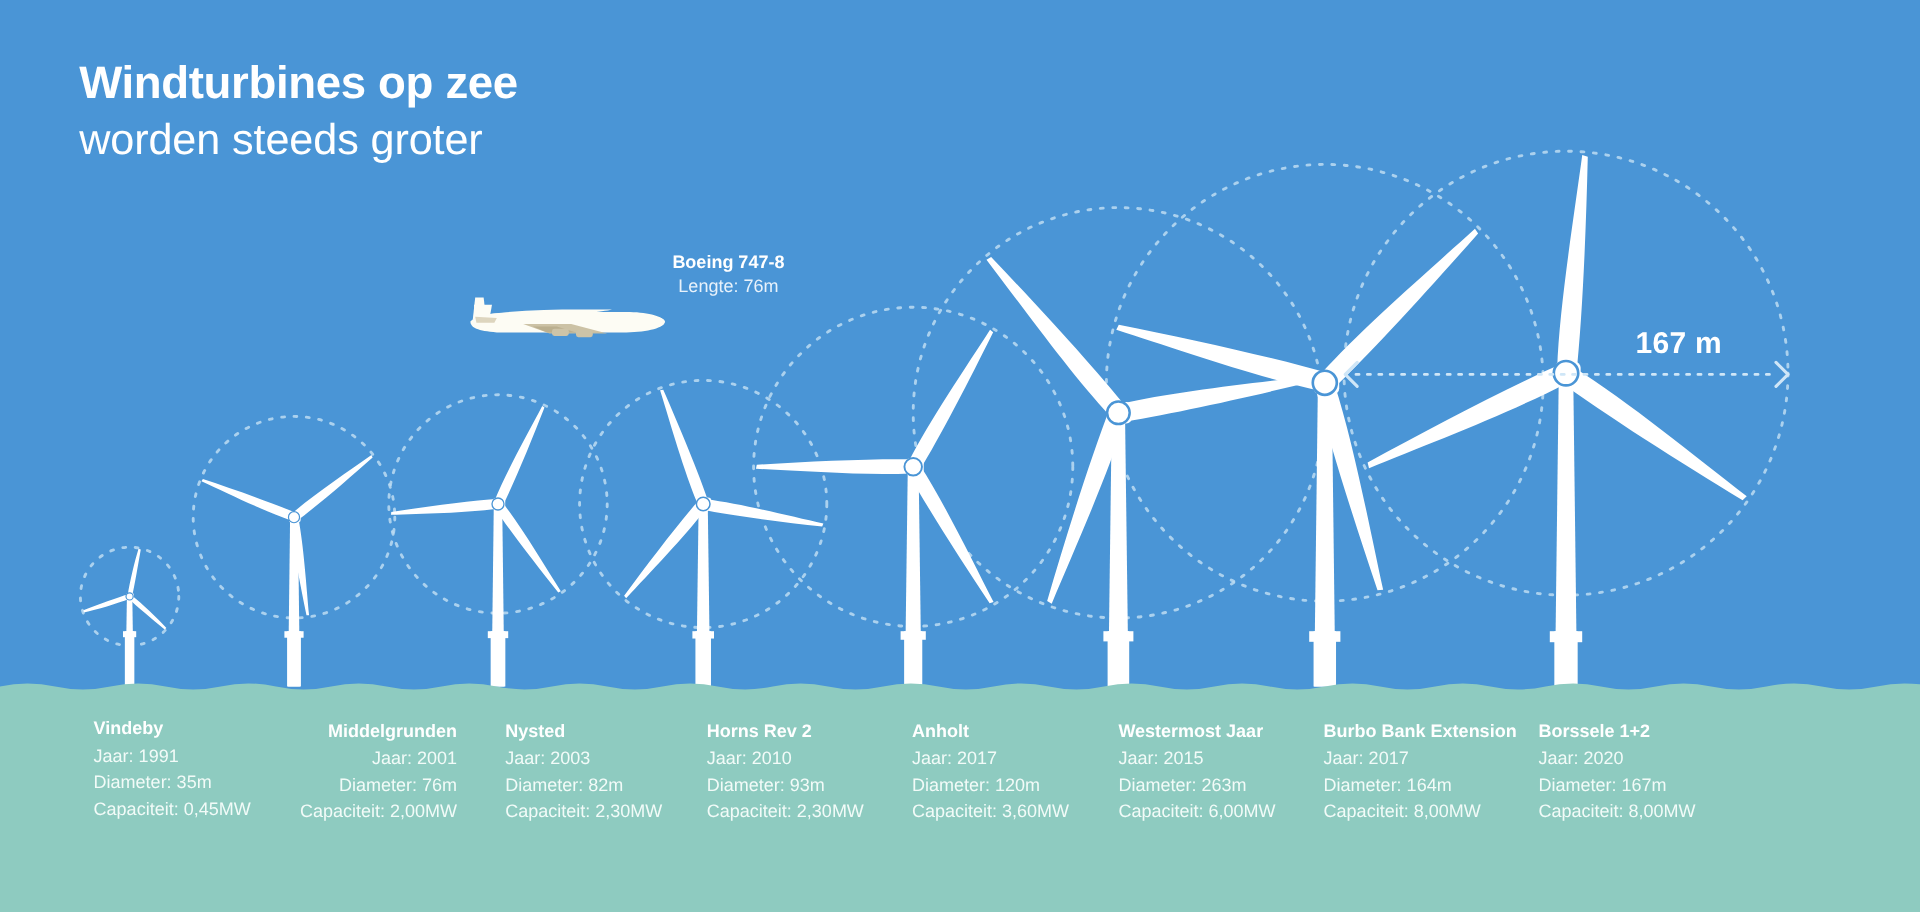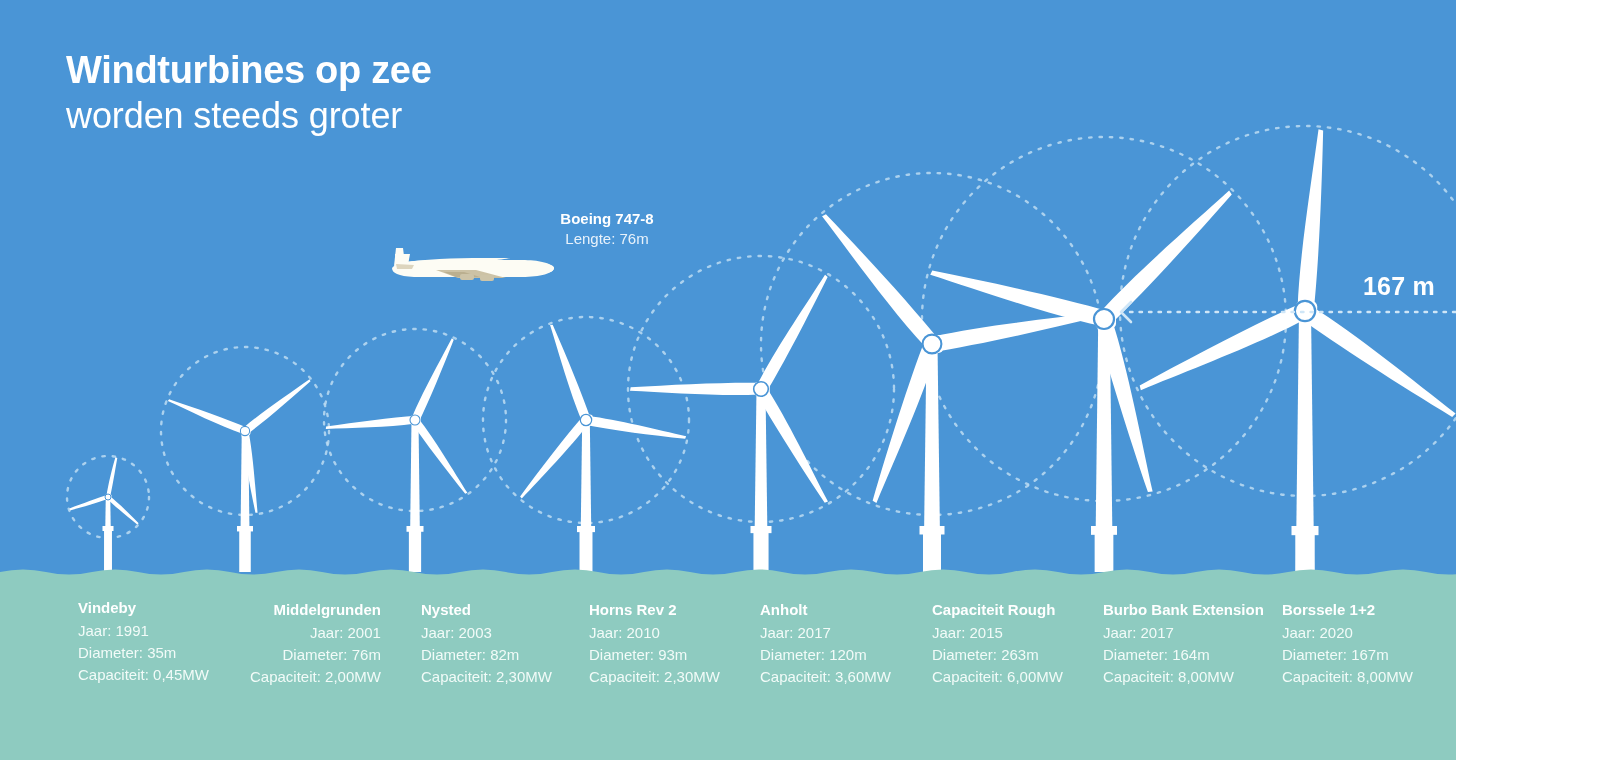--- a/index.html
+++ b/index.html
@@ -2,21 +2,21 @@
 <html><head>
 <meta charset="utf-8">
 <style>
   html, body {
     margin: 0;
     padding: 0;
     background: #ffffff;
   }
   #stage {
     position: relative;
-    width: 1456px;
+    width: 1600px;
     height: 760px;
     overflow: hidden;
     font-family: "Liberation Sans", sans-serif;
     background: #4a95d6;
     -webkit-font-smoothing: antialiased;
   }
   #sky {
     position: absolute;
     left: 0; top: 0;
     width: 1600px;
@@ -366,21 +366,21 @@
         <span class="legend-line">Diameter: 93m</span>
         <span class="legend-line">Capaciteit: 2,30MW</span>
       </div>
       <div class="legend-item" style="left: 748px; top: 24px;">
         <span class="legend-name">Anholt</span>
         <span class="legend-line">Jaar: 2017</span>
         <span class="legend-line">Diameter: 120m</span>
         <span class="legend-line">Capaciteit: 3,60MW</span>
       </div>
       <div class="legend-item" style="left: 920px; top: 24px;">
-        <span class="legend-name">Capaciteit Rough</span>
+        <span class="legend-name">Westermost Jaar</span>
         <span class="legend-line">Jaar: 2015</span>
         <span class="legend-line">Diameter: 263m</span>
         <span class="legend-line">Capaciteit: 6,00MW</span>
       </div>
       <div class="legend-item" style="left: 1091px; top: 24px;">
         <span class="legend-name">Burbo Bank Extension</span>
         <span class="legend-line">Jaar: 2017</span>
         <span class="legend-line">Diameter: 164m</span>
         <span class="legend-line">Capaciteit: 8,00MW</span>
       </div>

